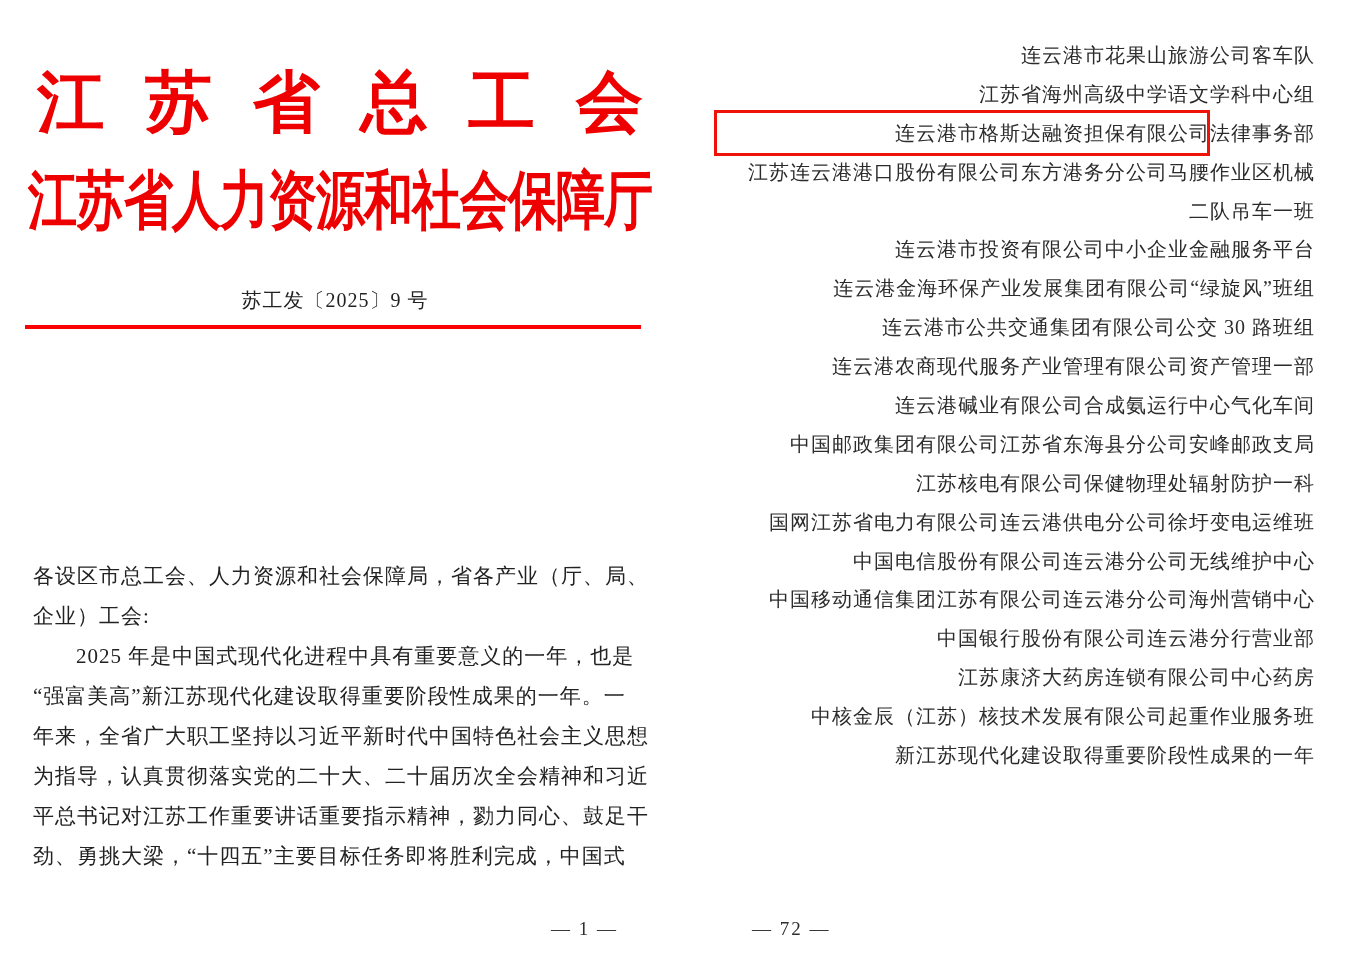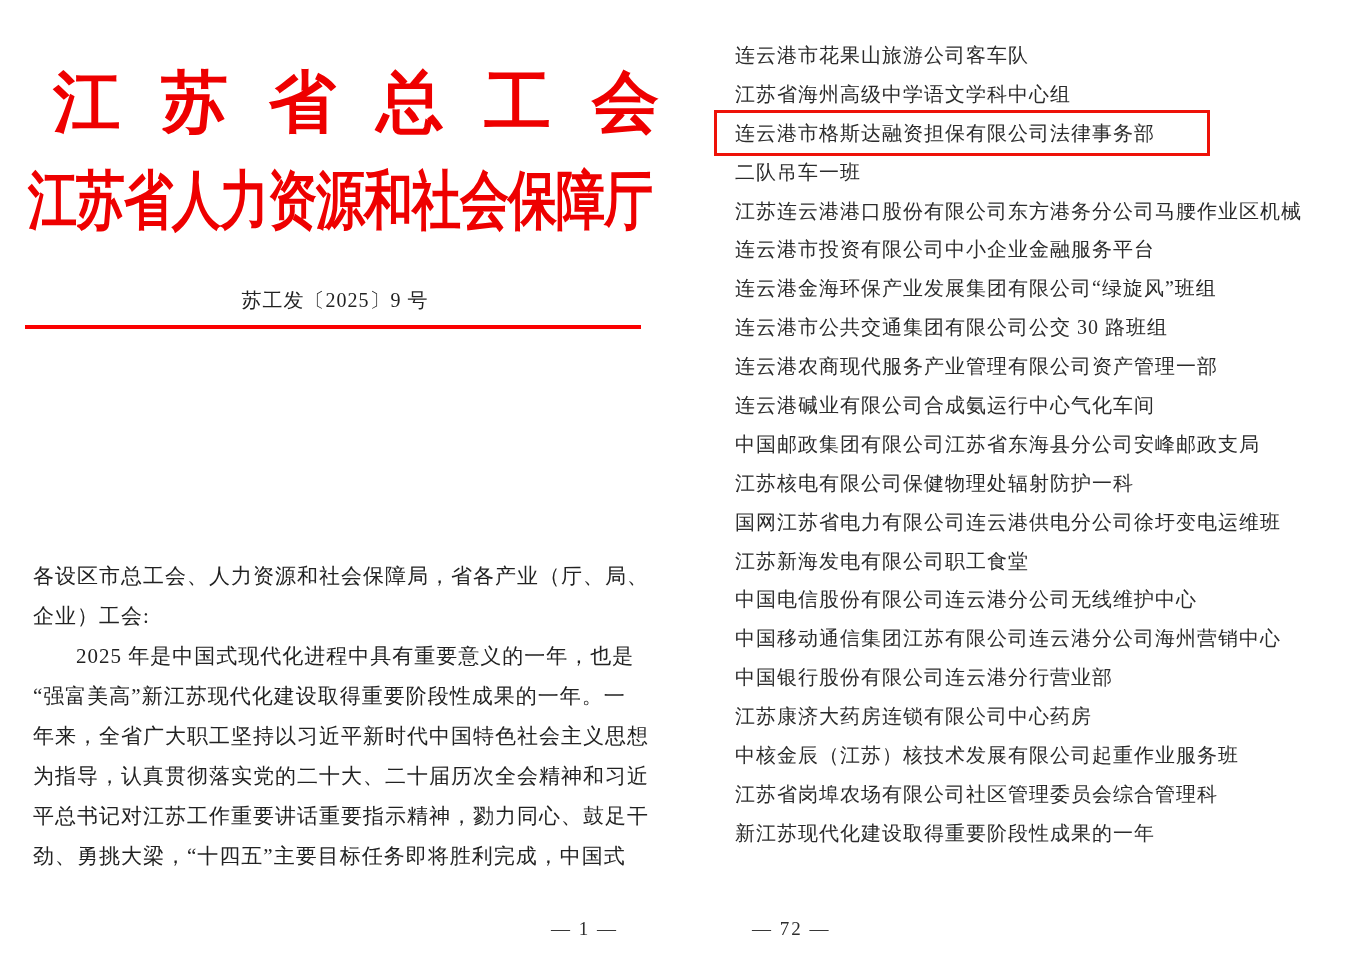--- a/index.html
+++ b/index.html
@@ -9,30 +9,29 @@
     font-family: "Liberation Serif", "DejaVu Serif", serif;
   }
   .sheet {
     position: relative;
     width: 1360px; height: 960px;
     background: #ffffff;
     overflow: hidden;
   }
   .page { position: absolute; top: 0; height: 960px; }
   .page-left  { left: 0;    width: 680px; }
-  .page-right { left: 680px; width: 680px; }
+  .page-right { left: 680px; width: 680px; text-align: right; }
 
   
   .hdr1 {
     position: absolute; top: 62px; left: 0; width: 680px;
     margin: 0; text-align: center; white-space: nowrap;
     font-size: 67px; font-weight: bold; line-height: 80px;
     color: var(--header-red, #ee0000);
     word-spacing: 24px;
-    padding-left: 16px;
   }
   .hdr2 {
     position: absolute; top: 158px; left: 0; width: 680px;
     margin: 0; text-align: center; white-space: nowrap;
     font-size: 49px; font-weight: bold; line-height: 86px;
     color: var(--header-red, #ee0000);
     letter-spacing: -1px;
     transform: scaleY(1.3); transform-origin: 50% 50%;
   }
   .docnum {
@@ -119,52 +118,50 @@
 
   <section class="page page-right">
     <div class="award-list">
 
         <div class="lline" data-boxed="false">连云港市花果山旅游公司客车队</div>
 
         <div class="lline" data-boxed="false">江苏省海州高级中学语文学科中心组</div>
 
         <div class="lline" data-boxed="true">连云港市格斯达融资担保有限公司法律事务部</div>
 
+        <div class="lline" data-boxed="false">江苏连云港港口股份有限公司东方港务分公司马腰作业区机械</div>
+
         <div class="lline" data-boxed="false">二队吊车一班</div>
-
-        <div class="lline" data-boxed="false">江苏连云港港口股份有限公司东方港务分公司马腰作业区机械</div>
 
         <div class="lline" data-boxed="false">连云港市投资有限公司中小企业金融服务平台</div>
 
         <div class="lline" data-boxed="false">连云港金海环保产业发展集团有限公司“绿旋风”班组</div>
 
         <div class="lline" data-boxed="false">连云港市公共交通集团有限公司公交 30 路班组</div>
 
         <div class="lline" data-boxed="false">连云港农商现代服务产业管理有限公司资产管理一部</div>
 
         <div class="lline" data-boxed="false">连云港碱业有限公司合成氨运行中心气化车间</div>
 
         <div class="lline" data-boxed="false">中国邮政集团有限公司江苏省东海县分公司安峰邮政支局</div>
 
         <div class="lline" data-boxed="false">江苏核电有限公司保健物理处辐射防护一科</div>
 
         <div class="lline" data-boxed="false">国网江苏省电力有限公司连云港供电分公司徐圩变电运维班</div>
 
-        <div class="lline" data-boxed="false">江苏新海发电有限公司职工食堂</div>
 
         <div class="lline" data-boxed="false">中国电信股份有限公司连云港分公司无线维护中心</div>
 
         <div class="lline" data-boxed="false">中国移动通信集团江苏有限公司连云港分公司海州营销中心</div>
 
         <div class="lline" data-boxed="false">中国银行股份有限公司连云港分行营业部</div>
 
         <div class="lline" data-boxed="false">江苏康济大药房连锁有限公司中心药房</div>
 
         <div class="lline" data-boxed="false">中核金辰（江苏）核技术发展有限公司起重作业服务班</div>
 
-        <div class="lline" data-boxed="false">江苏省岗埠农场有限公司社区管理委员会综合管理科</div>
 
         <div class="lline" data-boxed="false">新江苏现代化建设取得重要阶段性成果的一年</div>
       </div>
     <div class="pagenum pagenum-right">— 72 —</div>
   </section>
 
 </div>
 
 </body></html>

